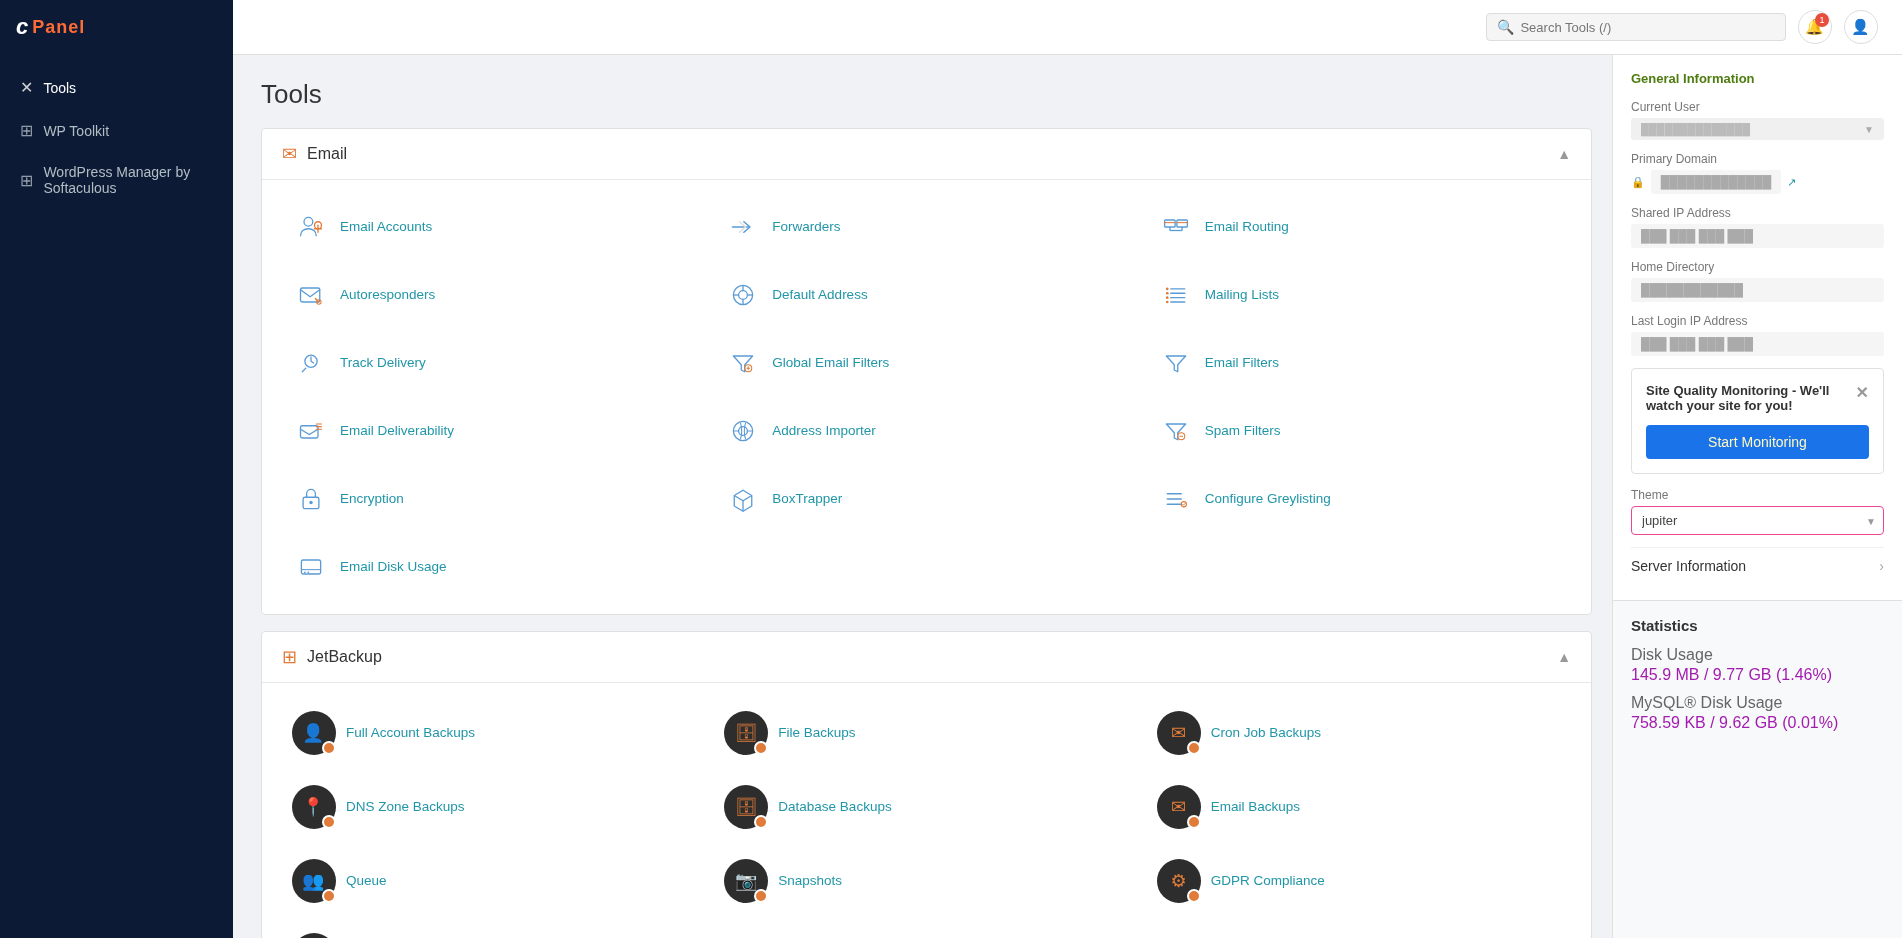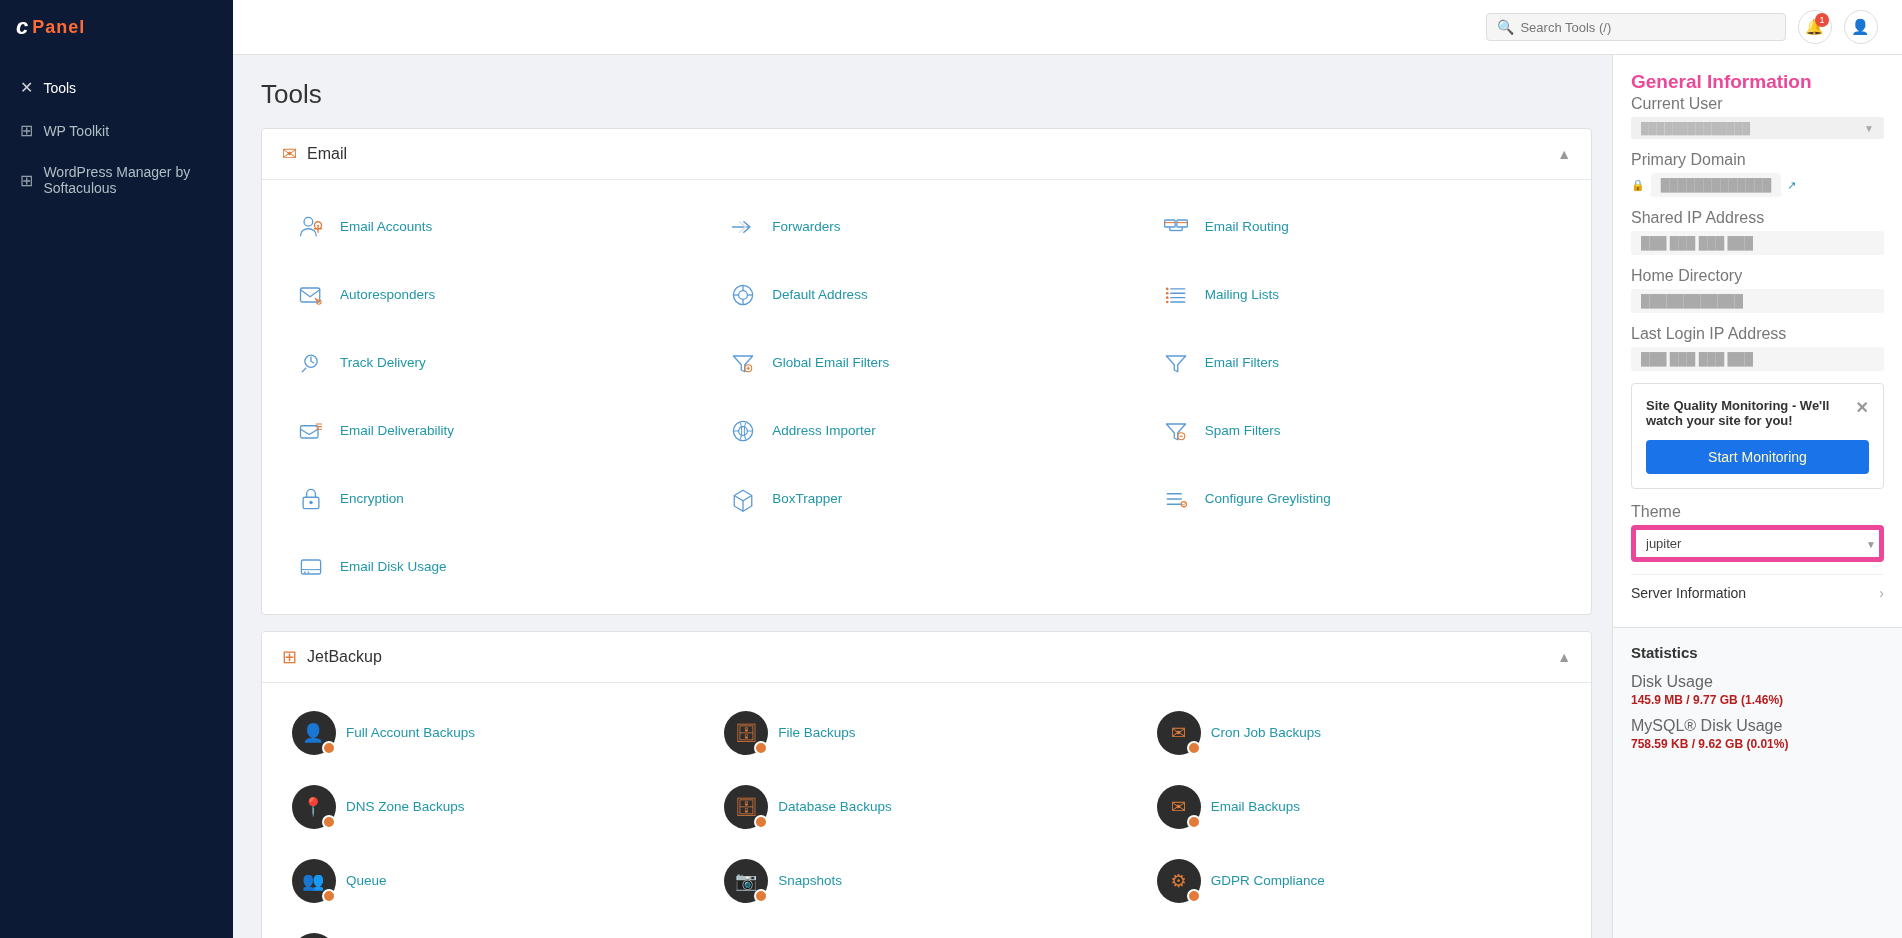--- a/index.html
+++ b/index.html
@@ -193,28 +193,28 @@
       overflow-y: auto;
       padding: 0;
     }
 
     .panel-section {
       background: #fff;
       border-bottom: 1px solid #e0e0e0;
       padding: 16px 18px;
     }
     .panel-section-title {
-      font-size: 19px;
+      font-size: 13px;
       font-weight: 600;
-      color: #ec4899;
-      margin-bottom: 2px;
+      color: #4d7c0f;
+      margin-bottom: 14px;
     }
 
     .info-row { margin-bottom: 12px; }
-    .info-label { font-size: 16px; color: #777; margin-bottom: 4px; }
+    .info-label { font-size: 12px; color: #777; margin-bottom: 4px; }
     .info-value-box {
       display: flex;
       align-items: center;
       gap: 6px;
     }
     .info-value {
       background: #f0f0f0;
       border-radius: 3px;
       padding: 5px 10px;
       font-size: 12px;
@@ -255,21 +255,21 @@
       font-size: 14px;
       font-weight: 500;
       cursor: pointer;
       margin-top: 6px;
     }
 
     .theme-row { margin-top: 4px; }
     .theme-select {
       width: 100%;
       padding: 6px 10px;
-      border: 5px solid #ec4899;
+      border: 1px solid #ec4899;
       border-radius: 4px;
       font-size: 13px;
       color: #444;
       background: #fff;
       appearance: none;
       cursor: pointer;
     }
     .select-wrapper { position: relative; }
     .select-arrow {
       position: absolute; right: 8px; top: 50%; transform: translateY(-50%);
@@ -285,21 +285,21 @@
       color: #333;
       cursor: pointer;
       border-top: 1px solid #f0f0f0;
     }
 
     
     .stat-section { padding: 16px 18px; }
     .stat-title { font-size: 15px; font-weight: 600; color: #333; margin-bottom: 12px; }
     .stat-row { margin-bottom: 10px; }
     .stat-label { font-size: 16px; color: #666; margin-bottom: 2px; }
-    .stat-value { font-size: 12px; color: #b91c1c; font-weight: bold; }
+    .stat-value { font-size: 16px; color: #a21caf; }
 
     
     .cpanel-logo {
       display: flex;
       align-items: center;
       padding: 14px 16px;
       gap: 4px;
     }
     .logo-c-white {
       font-size: 22px;

